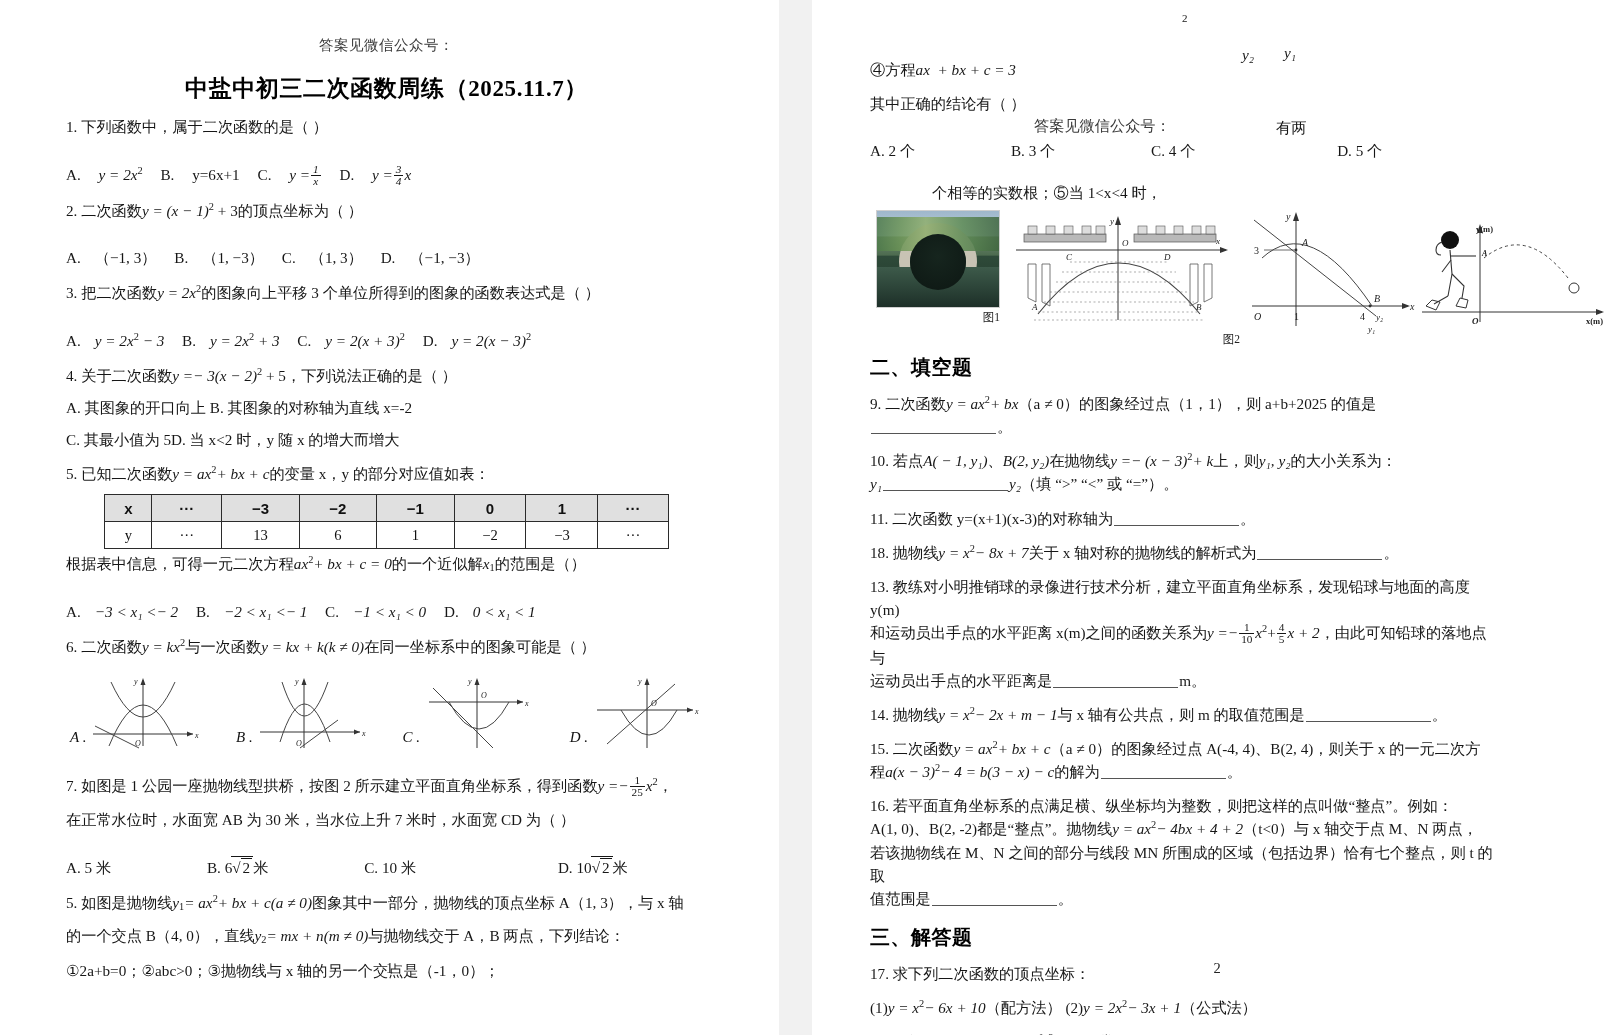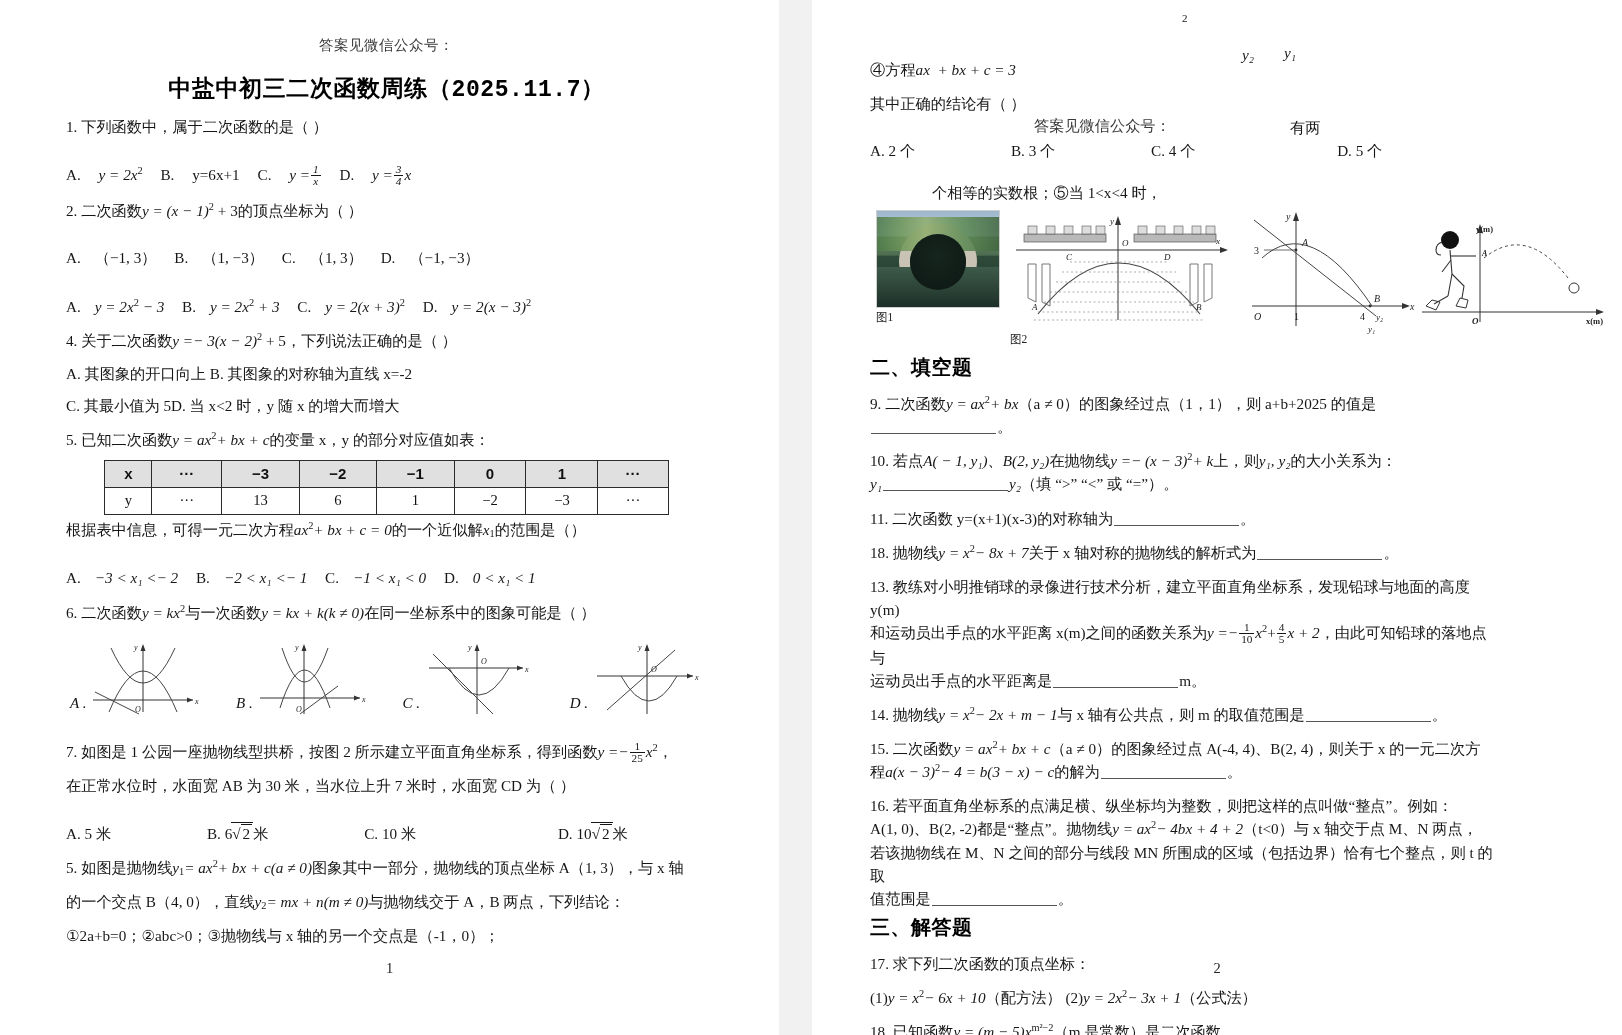--- a/index.html
+++ b/index.html
@@ -35,21 +35,21 @@
 
   .wechat-note {
     text-align: center;
     font-size: 14.5px;
     color: #3a3a3a;
     letter-spacing: .5px;
     margin: 14px 0 0 0;
   }
   .doc-title {
     text-align: center;
-    font-family: Liberation Mono, monospace;
+    font-family: Liberation Serif, serif;
     font-weight: bold;
     font-size: 23px;
     letter-spacing: .6px;
     margin: 18px 0 4px 0;
     color: #000;
   }
   .sec-head {
     font-family: "Liberation Sans", "DejaVu Sans", sans-serif;
     font-weight: bold;
     font-size: 20px;
@@ -153,21 +153,21 @@
   .float-abs { position: absolute; font-size: 15.2px; color: #161616; }
   .stray-sup { position: absolute; font-size: 11px; color: #161616; }
 
   .img-row {
     position: relative;
     height: 132px;
     margin-top: 2px;
   }
   .fig-cap {
     font-size: 11.5px;
-    text-align: left;
+    text-align: right;
     margin-top: 2px;
     color: #222;
   }
   .photo-bridge {
     width: 122px; height: 96px;
     background:
       linear-gradient(180deg,#9fb7cb 0%, #b9cfdd 26%, #6e8a70 27%, #4d6b4f 46%, #2e4a39 47%, #22372c 100%);
     position: relative;
     overflow: hidden;
     border: 1px solid #cfcfcf;
@@ -223,20 +223,23 @@
       <div class="q">
         <span>2. 二次函数</span><i class="v">y = (x − 1)</i><sup>2</sup> <span>+ 3的顶点坐标为（    ）</span>
       </div>
       <div class="opts">
         <span>A.</span><span class="sp"></span><span>（−1, 3）</span><span class="sp"></span>
         <span>B.</span><span class="sp"></span><span>（1, −3）</span><span class="sp"></span>
         <span>C.</span><span class="sp"></span><span>（1, 3）</span><span class="sp"></span>
         <span>D.</span><span class="sp"></span><span>（−1, −3）</span>
       </div>
 
+      <div class="q">
+        <span>3. 把二次函数</span><i class="v">y = 2x</i><sup>2</sup><span>的图象向上平移 3 个单位所得到的图象的函数表达式是（    ）</span>
+      </div>
       <div class="opts">
         <span>A.</span><span class="sp"></span><i class="v">y = 2x</i><sup>2</sup> <i class="v">− 3</i><span class="sp"></span>
         <span>B.</span><span class="sp"></span><i class="v">y = 2x</i><sup>2</sup> <i class="v">+ 3</i><span class="sp"></span>
         <span>C.</span><span class="sp"></span><i class="v">y = 2(x + 3)</i><sup>2</sup><span class="sp"></span>
         <span>D.</span><span class="sp"></span><i class="v">y = 2(x − 3)</i><sup>2</sup>
       </div>
 
       <div class="q">
         <span>4. 关于二次函数</span><i class="v">y =− 3(x − 2)</i><sup>2</sup> <span>+ 5，下列说法正确的是（    ）</span>
       </div>
@@ -392,21 +395,21 @@
       <div class="q">其中正确的结论有（    ）</div>
 
       <div class="opts">
         <span>A. 2 个</span><span class="sp-xl"></span>
         <span>B. 3 个</span><span class="sp-xl"></span>
         <span>C. 4 个</span><span class="sp-xl"></span><span class="sp-lg"></span>
         <span>D. 5 个</span>
       </div>
 
       <div class="float-abs" style="left:222px; top:116px; color:#3a3a3a;">答案见微信公众号：</div>
-      <div class="float-abs" style="left:478px; top:118px;">有两</div>
+      <div class="float-abs" style="left:464px; top:118px;">有两</div>
 
       <div class="q" style="margin-top:18px; padding-left:62px;">个相等的实数根；⑤当 1&lt;x&lt;4 时，</div>
 
       <div class="img-row">
 
         <div style="position:absolute; left:6px; top:4px;">
           <div class="photo-bridge">
             <div class="photo-trees"></div>
             <div class="photo-water"></div>
           </div>
@@ -545,21 +548,21 @@
         <span>程</span><i class="v">a(x − 3)</i><sup>2</sup><i class="v">− 4 = b(3 − x) − c</i><span>的解为</span><span class="blank m"></span><span>。</span>
       </div>
 
       <div class="q">
         <span>16. 若平面直角坐标系的点满足横、纵坐标均为整数，则把这样的点叫做“整点”。例如：</span><br>
         <span>A(1, 0)、B(2, -2)都是“整点”。抛物线</span><i class="v">y = ax</i><sup>2</sup><i class="v">− 4bx + 4 + 2</i><span>（t&lt;0）与 x 轴交于点 M、N 两点，</span><br>
         <span>若该抛物线在 M、N 之间的部分与线段 MN 所围成的区域（包括边界）恰有七个整点，则 t 的取</span><br>
         <span>值范围是</span><span class="blank m"></span><span>。</span>
       </div>
 
-      <div class="sec-head" style="margin-top:4px">三、解答题</div>
+      <div class="sec-head" style="margin-top:14px">三、解答题</div>
 
       <div class="q">17. 求下列二次函数的顶点坐标：</div>
       <div class="q">
         <span>(1)</span><i class="v">y = x</i><sup>2</sup><i class="v">− 6x + 10</i><span>（配方法）</span><span class="sp-xl"></span><span class="sp-lg"></span>
         <span>(2)</span><i class="v">y = 2x</i><sup>2</sup><i class="v">− 3x + 1</i><span>（公式法）</span>
       </div>
 
       <div class="q">
         <span>18. 已知函数</span><i class="v">y = (m − 5)x</i><sup>m²−2</sup><span>（m 是常数）是二次函数。</span>
       </div>

